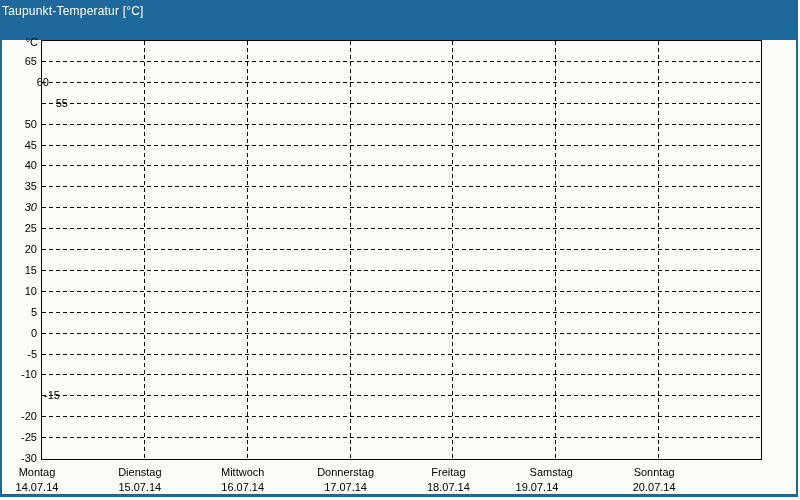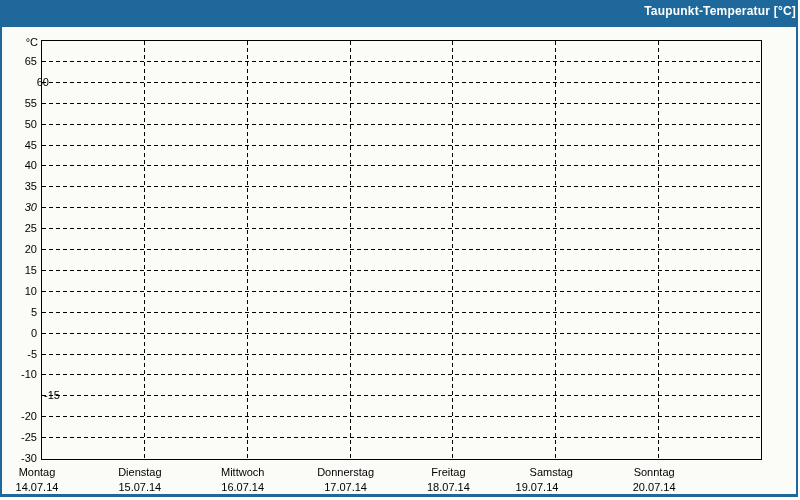--- a/index.html
+++ b/index.html
@@ -13,24 +13,24 @@
     font-family:"Liberation Sans",sans-serif;}
   .window{
     position:absolute;left:0;top:0;
     width:794px;height:494px;
     border-left:2px solid var(--c-accent);
     border-right:2px solid var(--c-accent);
     border-bottom:3px solid var(--c-accent);
     background:var(--c-bg);
   }
   .titlebar{
-    position:absolute;left:0;top:0;width:794px;height:27px;
+    position:absolute;left:0;top:0;width:794px;height:40px;
     background:var(--c-accent);
-    color:#ffffff;font-size:12px;font-weight:bold;
-    line-height:22px;text-align:right;
+    color:#ffffff;font-size:12px;font-weight:normal;
+    line-height:22px;text-align:left;
     letter-spacing:0.2px;
   }
   .plot-area{
     position:absolute;left:39px;top:40px;width:721px;height:420px;
     box-sizing:border-box;
     border:1px solid var(--c-grid);
     background:transparent;
   }
   .gridline-h{
     position:absolute;height:1px;
@@ -65,21 +65,21 @@
   <div class="unit-label">°C</div>
 
   <div class="plot-area"></div>
 
   <div id="axis-layer">
       <div class="gridline-h" style="left: 40px; top: 61px; width: 718px;"></div>
       <div class="y-tick-label" style="top: 55px;">65</div>
       <div class="gridline-h" style="left: 40px; top: 82px; width: 718px;"></div>
       <div class="y-tick-label" style="top: 76px; padding-left: 12px;">60</div>
       <div class="gridline-h" style="left: 40px; top: 103px; width: 718px;"></div>
-      <div class="y-tick-label" style="top: 97px;">55</div>
+      <div class="y-tick-label" style="top: 97px; padding-left: 31px;">55</div>
       <div class="gridline-h" style="left: 40px; top: 124px; width: 718px;"></div>
       <div class="y-tick-label" style="top: 118px;">50</div>
       <div class="gridline-h" style="left: 40px; top: 145px; width: 718px;"></div>
       <div class="y-tick-label" style="top: 139px;">45</div>
       <div class="gridline-h" style="left: 40px; top: 165px; width: 718px;"></div>
       <div class="y-tick-label" style="top: 159px;">40</div>
       <div class="gridline-h" style="left: 40px; top: 186px; width: 718px;"></div>
       <div class="y-tick-label" style="top: 180px;">35</div>
       <div class="gridline-h" style="left: 40px; top: 207px; width: 718px;"></div>
       <div class="y-tick-label" style="top: 201px; font-style: italic;">30</div>

